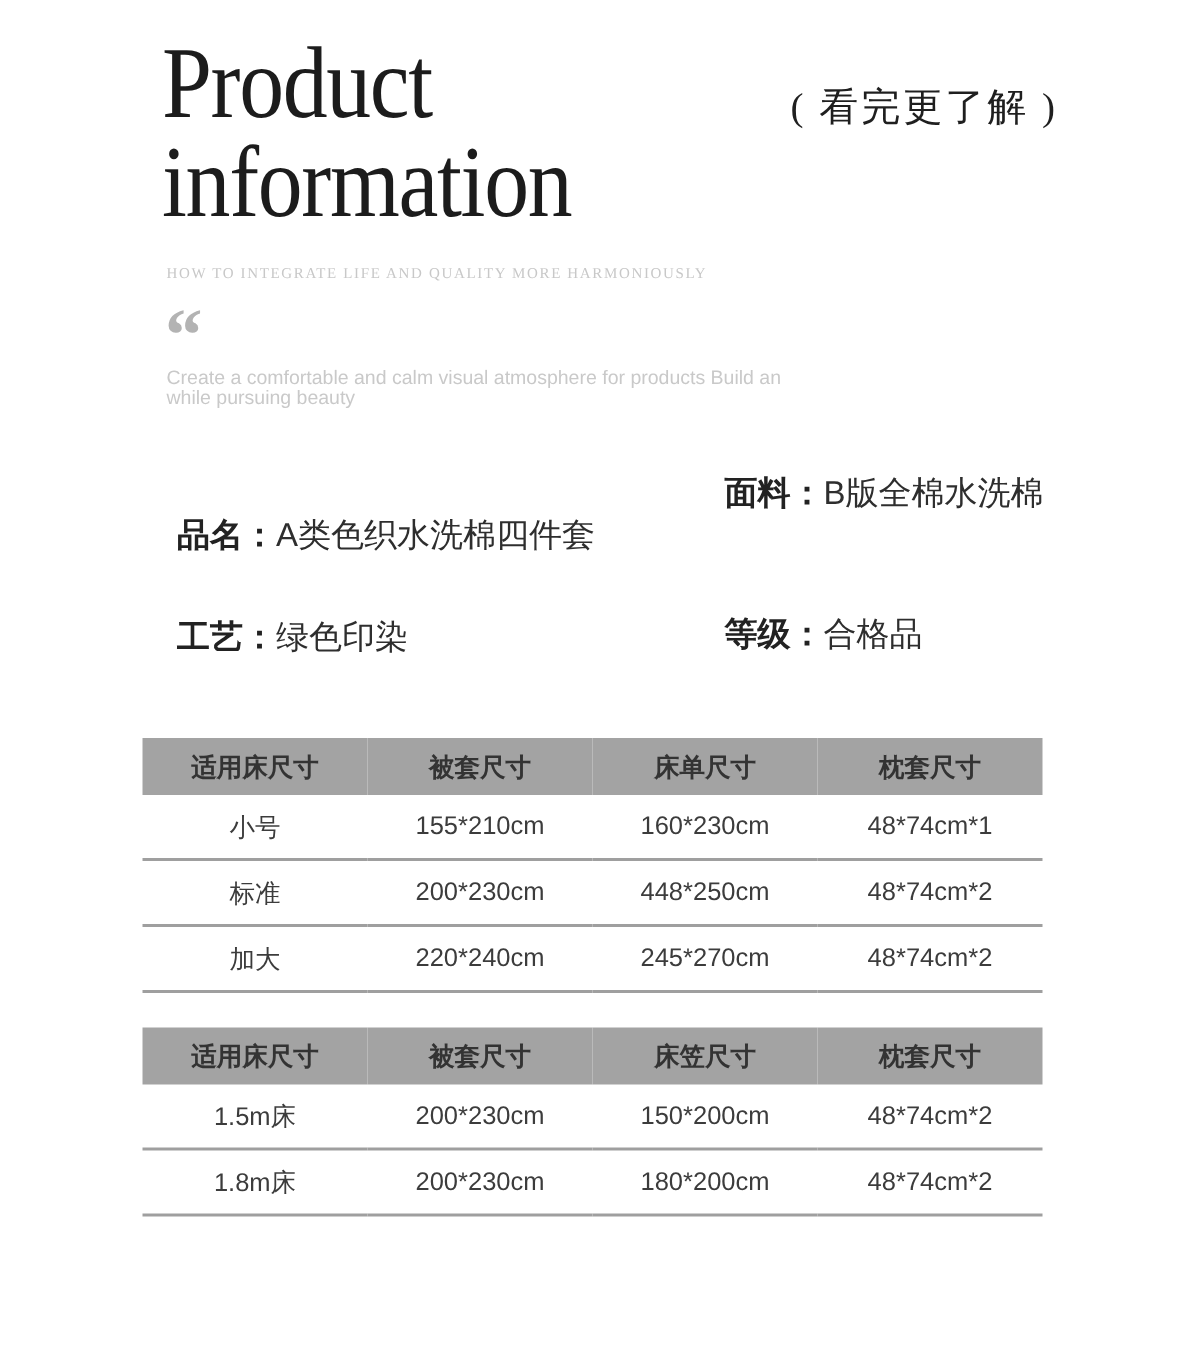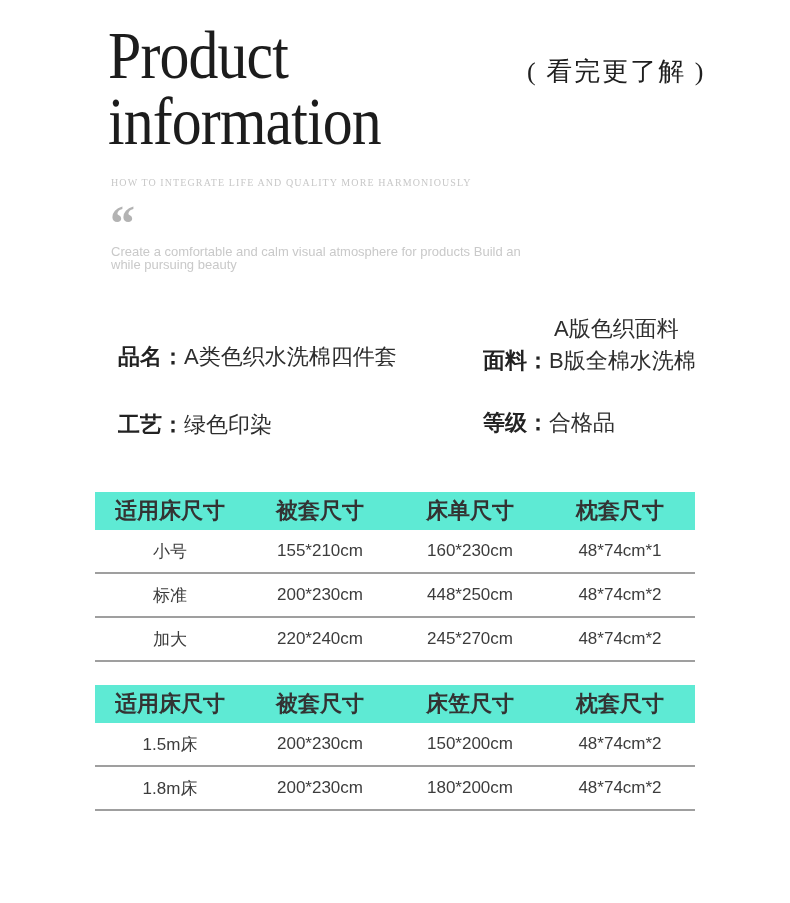--- a/index.html
+++ b/index.html
@@ -92,24 +92,24 @@
     width: 600px;
     border-collapse: collapse;
     table-layout: fixed;
     text-align: center;
     font-size: 17px;
     color: #3c3c3c;
   }
   .table-1 { top: 492px; }
   .table-2 { top: 685px; }
   table.spec-table thead th {
-    background: #5eead4;
+    background: #a3a3a3;
     height: 38px;
     font-weight: 600;
-    font-size: 22px;
+    font-size: 17px;
     color: #333333;
     padding: 0;
   }
   table.spec-table tbody td {
     height: 42px;
     border-bottom: 2px solid #9f9f9f;
     padding: 0;
     font-weight: 400;
   }
 </style>
@@ -129,21 +129,20 @@
   <div class="quote-text">
     <div>Create a comfortable and calm visual atmosphere for products Build an</div>
     <div>while pursuing beauty</div>
   </div>
 
   <div class="spec spec-name">
     <span class="lbl">品名：</span><span>A类色织水洗棉四件套</span>
   </div>
 
   <div class="spec spec-fabric">
-    <div class="line1">A版色织面料</div>
     <div class="line2">
       <span class="lbl">面料：</span><span>B版全棉水洗棉</span>
     </div>
   </div>
 
   <div class="spec spec-craft">
     <span class="lbl">工艺：</span><span>绿色印染</span>
   </div>
 
   <div class="spec spec-grade">

